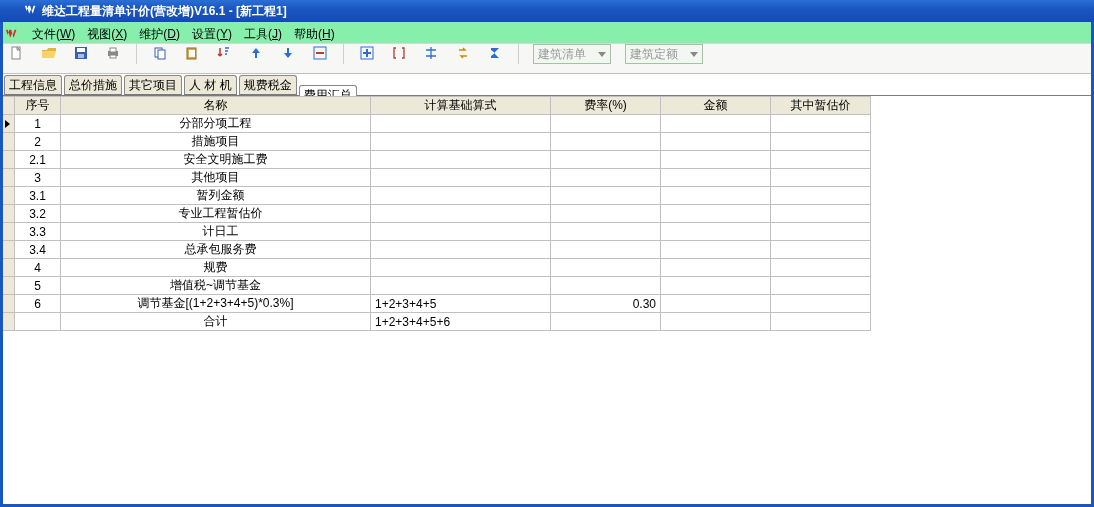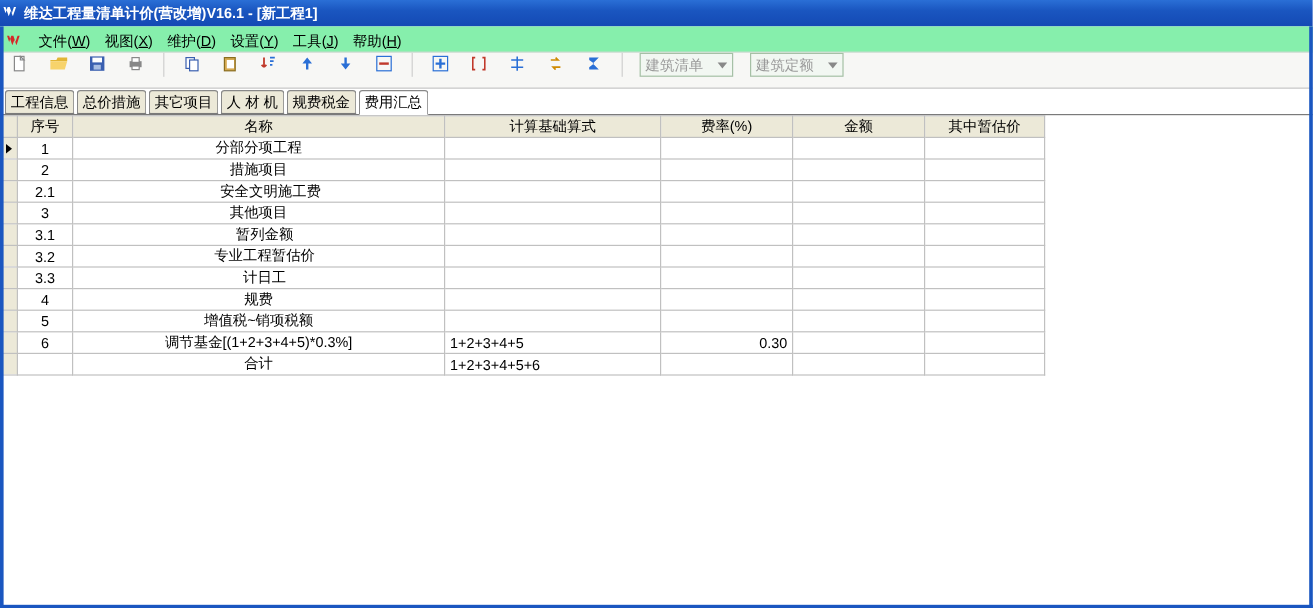--- a/index.html
+++ b/index.html
@@ -1,19 +1,19 @@
 <!DOCTYPE html>
 <html><head>
 <meta charset="utf-8">
 <style>
   * { box-sizing: border-box; margin: 0; padding: 0; }
   html, body { width: 1094px; height: 507px; font-family: "SimSun", "宋体", sans-serif; font-size: 12px; background: #fff; overflow: hidden; }
 
   
-  .titlebar { height: 22px; background: linear-gradient(#2a6fd6,#1a56c0 40%,#1449b4); color: #fff; display: flex; align-items: center; padding: 0 2px; font-weight: bold; }
+  .titlebar { height: 22px; background: linear-gradient(#2a6fd6,#1a56c0 40%,#1449b4); color: #fff; display: flex; align-items: center; padding: 0 24px; font-weight: bold; }
   .titlebar .logo { width: 14px; height: 14px; margin-right: 4px; display:inline-flex; align-items:center; justify-content:center;}
   .titlebar .logo svg{width:14px;height:14px;}
 
   
   .menubar { height: 22px; background: #86efac; border-bottom: 1px solid #d7d7d7; display: flex; align-items: flex-end; padding: 0 4px; gap: 2px; }
   .menubar .logo2 { width:16px; height:16px; margin-right:4px; display:inline-flex;align-items:center;justify-content:center;}
   .menubar .logo2 svg{width:14px;height:14px;}
   .menubar .menuitem { padding: 2px 6px; cursor: default; }
   .menubar .menuitem u{ text-decoration:underline; }
 
@@ -22,21 +22,21 @@
   .tbtn { width:18px; height:18px; display:inline-flex; align-items:center; justify-content:center; cursor:pointer; }
   .tbtn svg { width:16px; height:16px; }
   .combo { height:20px; border:1px solid #a6c0a6; background:#f2f7f2; display:inline-flex; align-items:center; padding:0 4px; font-size:12px; color:#9a9a9a; min-width:78px; justify-content:space-between; gap:6px;}
   .combo .caret{ width:0;height:0;border-left:4px solid transparent;border-right:4px solid transparent;border-top:5px solid #888;}
   .tsep { width:1px; height:20px; background:#cfcfcf; }
 
   
   .tabstrip { height: 22px; border-bottom:1px solid #7a7a7a; display:flex; align-items:flex-end; background:#fff; padding-left:4px;}
   .tab { height:20px; padding:0 4px; border:1px solid #888; border-bottom:1px solid #7a7a7a; background:#ece9d8; display:flex; align-items:center; margin-right:2px; font-size:12px; cursor:default; border-radius:3px 3px 0 0;}
   .tab.wide{padding:0 10px;}
-  .tab.active{ background:#fff; border-bottom:1px solid #fff; position:relative; top:1px; height:21px;}
+  .tab.active{ background:#fff; border-bottom:1px solid #fff; position:relative; top:11px; height:21px;}
 
   
   .gridwrap{ position:relative; }
   table.grid { border-collapse: collapse; table-layout: fixed; }
   table.grid th, table.grid td { border:1px solid #c0c0c0; height:17px; padding:0 4px; font-size:12px; overflow:hidden; white-space:nowrap; }
   table.grid th { background:#ece9d8; font-weight:normal; text-align:center; }
   col.rowhdr{width:14px;} col.seq{width:46px;} col.name{width:310px;} col.formula{width:180px;} col.rate{width:110px;} col.amount{width:110px;} col.provisional{width:100px;}
   td.rowhdr{ background:#ece9d8; }
   td.seq{ text-align:center; }
   td.name{ text-align:center; }
@@ -275,31 +275,40 @@
           <td class="rowhdr"></td>
           <td class="seq">3.3</td>
           <td class="name indent1">计日工</td>
           <td></td>
           <td class="rate"></td>
           <td></td>
           <td></td>
         </tr>
         <tr>
           <td class="rowhdr"></td>
+          <td class="seq">3.4</td>
+          <td class="name indent1">总承包服务费</td>
+          <td></td>
+          <td class="rate"></td>
+          <td></td>
+          <td></td>
+        </tr>
+        <tr>
+          <td class="rowhdr"></td>
           <td class="seq">4</td>
           <td class="name">规费</td>
           <td></td>
           <td class="rate"></td>
           <td></td>
           <td></td>
         </tr>
         <tr>
           <td class="rowhdr"></td>
           <td class="seq">5</td>
-          <td class="name">增值税~销项税额</td>
+          <td class="name">增值税~调节基金</td>
           <td></td>
           <td class="rate"></td>
           <td></td>
           <td></td>
         </tr>
         <tr>
           <td class="rowhdr"></td>
           <td class="seq">6</td>
           <td class="name">调节基金[(1+2+3+4+5)*0.3%]</td>
           <td>1+2+3+4+5</td>

